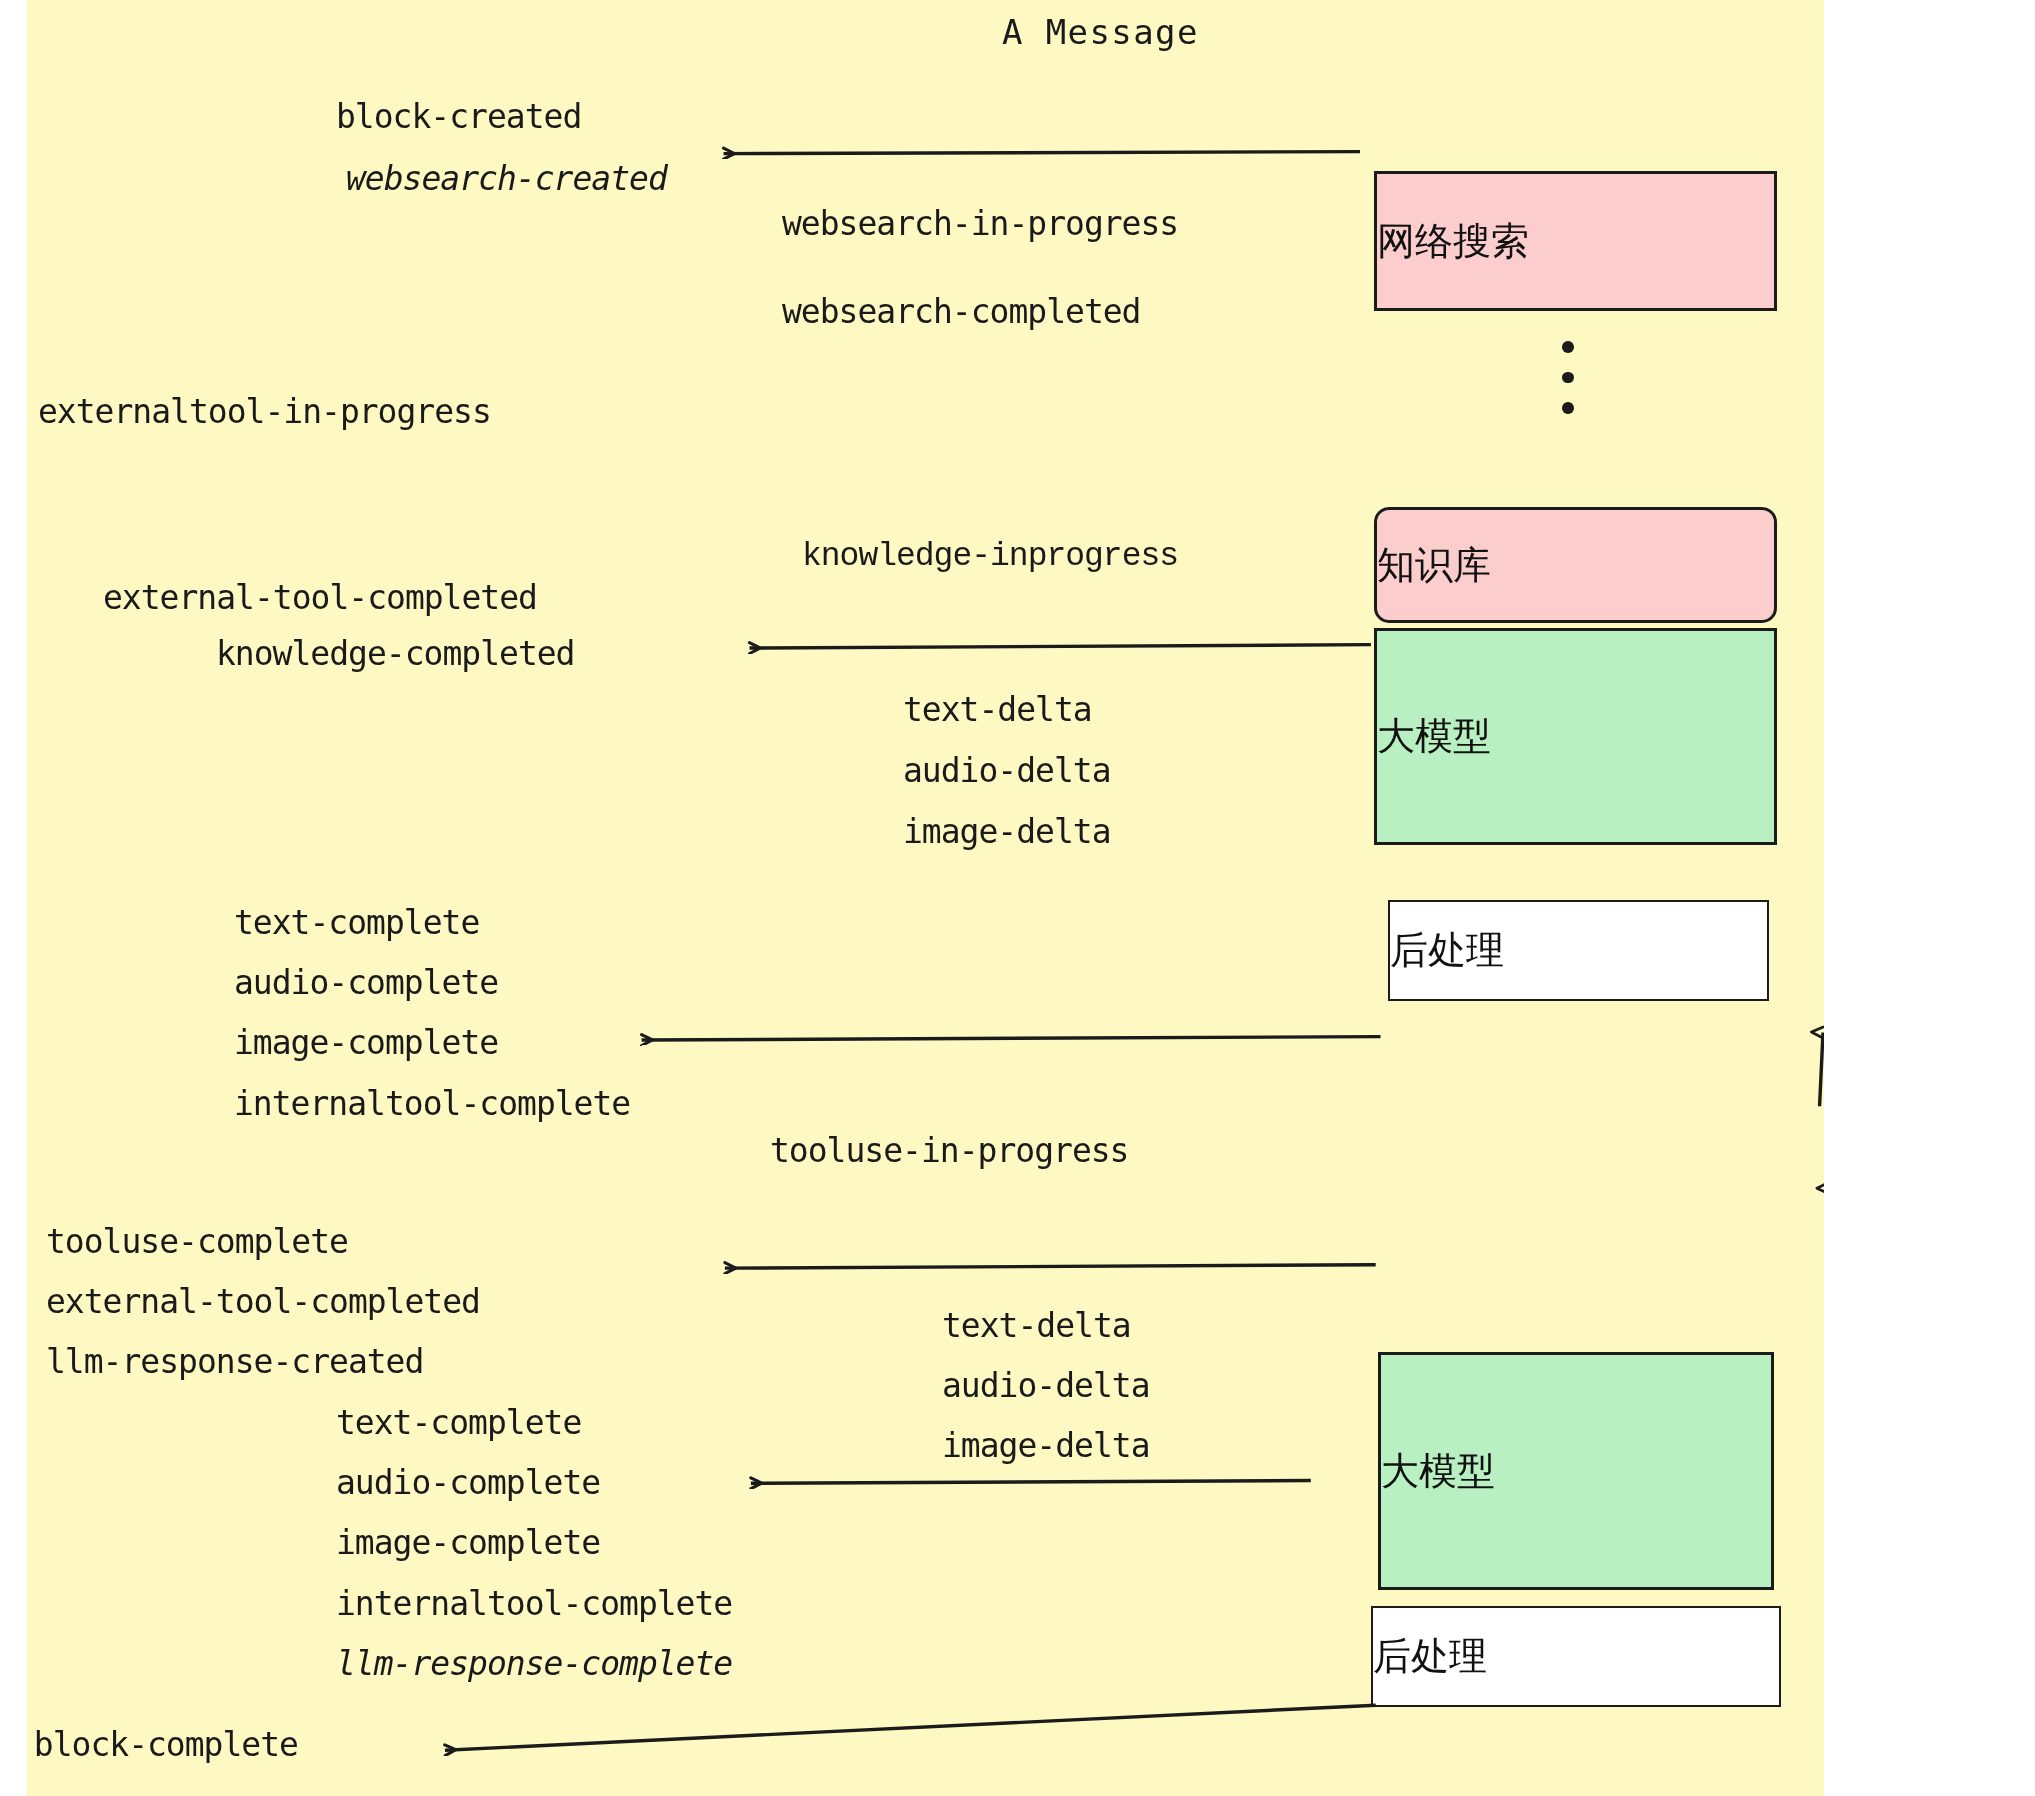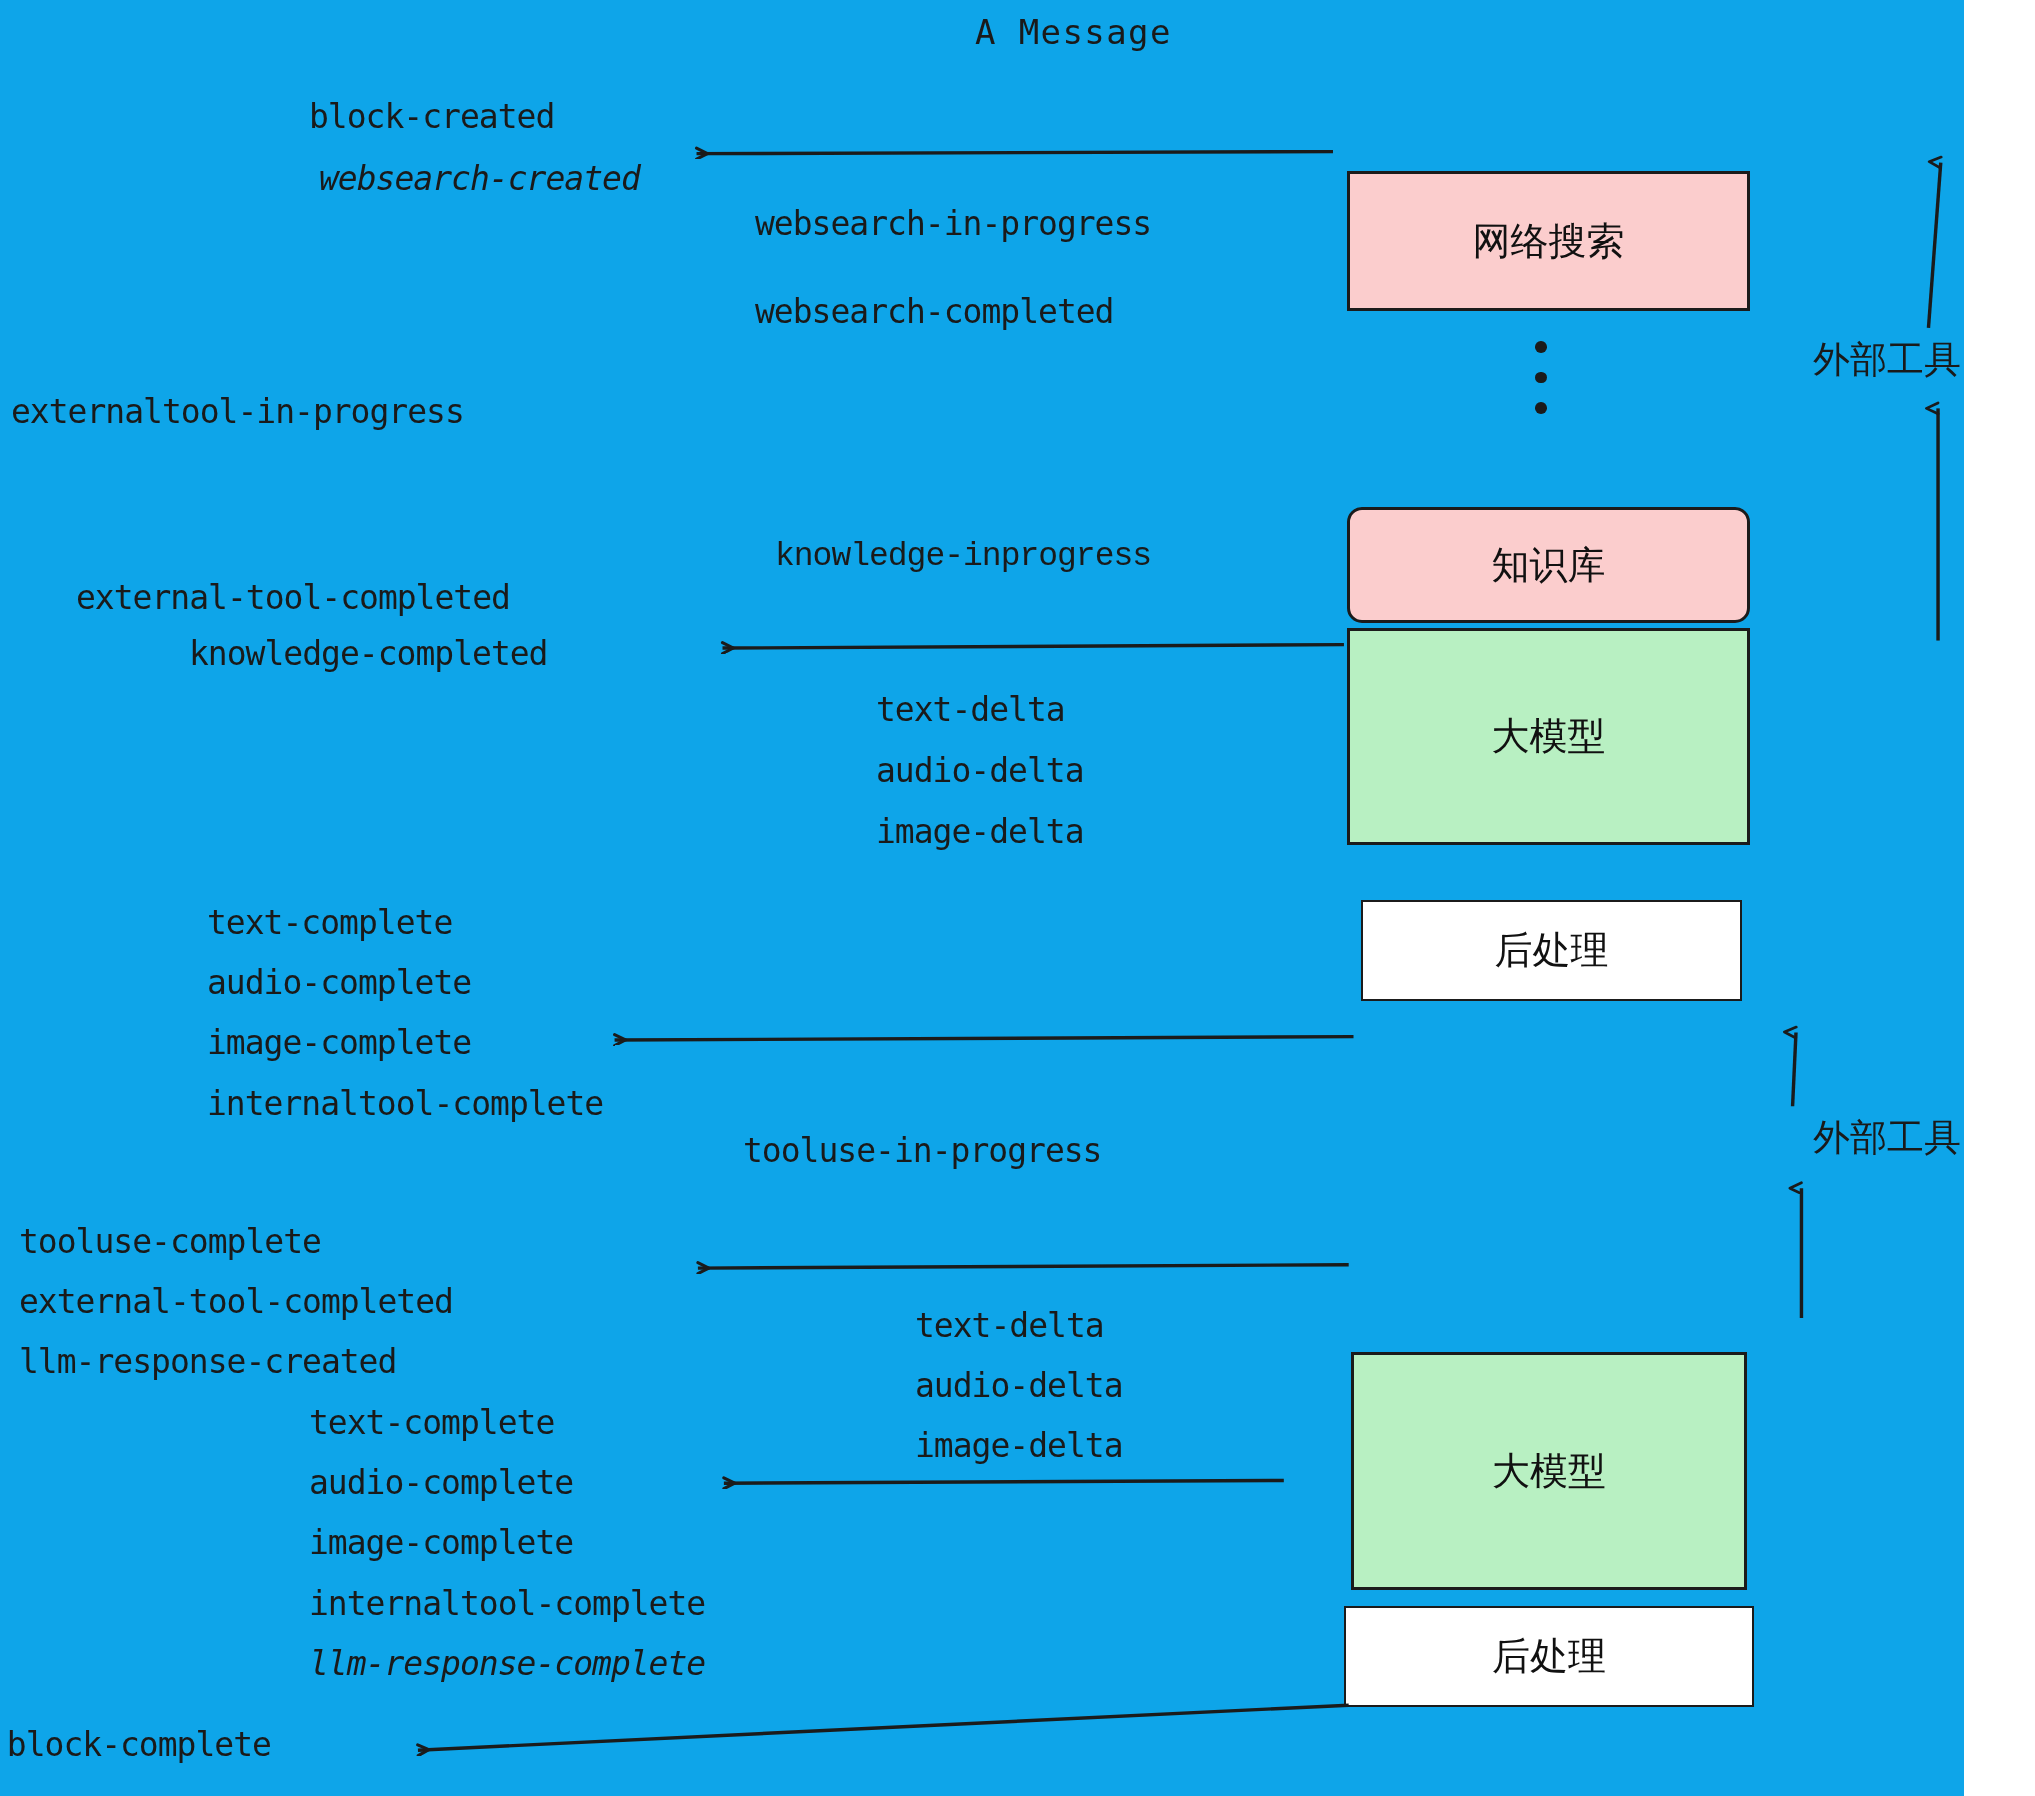--- a/index.html
+++ b/index.html
@@ -1,27 +1,27 @@
 <!DOCTYPE html>
 <html style="font-size:11px"><head>
 <meta charset="utf-8">
 <style>
   html,body{margin:0;padding:0;background:#fff;}
   body{font-family:"DejaVu Sans Mono","Liberation Mono",monospace;}
-  #stage{position:relative;width:1964px;height:1796px;background:#0ea5e9;overflow:hidden;}
+  #stage{position:relative;width:1797px;height:1796px;background:#fef9c3;overflow:hidden;margin-left:27px;}
 
   .lbl{position:absolute;white-space:pre;color:#1a1a1a;
        font-family:"DejaVu Sans Mono","Liberation Mono",monospace;
        font-size:33px;line-height:1;letter-spacing:-1px;}
   .title{position:absolute;white-space:pre;color:#1a1a1a;
        font-family:"DejaVu Sans Mono","Liberation Mono",monospace;
        font-size:34px;letter-spacing:1.4px;}
 
   .node{position:absolute;box-sizing:border-box;border:3.4px solid #1b1b1b;
-        display:flex;align-items:center;justify-content:center;
+        display:flex;align-items:center;justify-content:flex-start;
         font-family:"DejaVu Sans","Liberation Sans",sans-serif;
         font-size:38px;color:#111;}
   .node.mono{font-family:"DejaVu Sans Mono","Liberation Mono",monospace;font-size:34px;font-weight:bold;}
 
   .side{position:absolute;white-space:pre;color:#1a1a1a;
         font-family:"DejaVu Sans","Liberation Sans",sans-serif;font-size:37px;}
 
   svg.overlay{position:absolute;left:0;top:0;width:2035px;height:1796px;pointer-events:none;}
 
   .dots{position:absolute;display:flex;flex-direction:column;align-items:center;gap:19px;}

